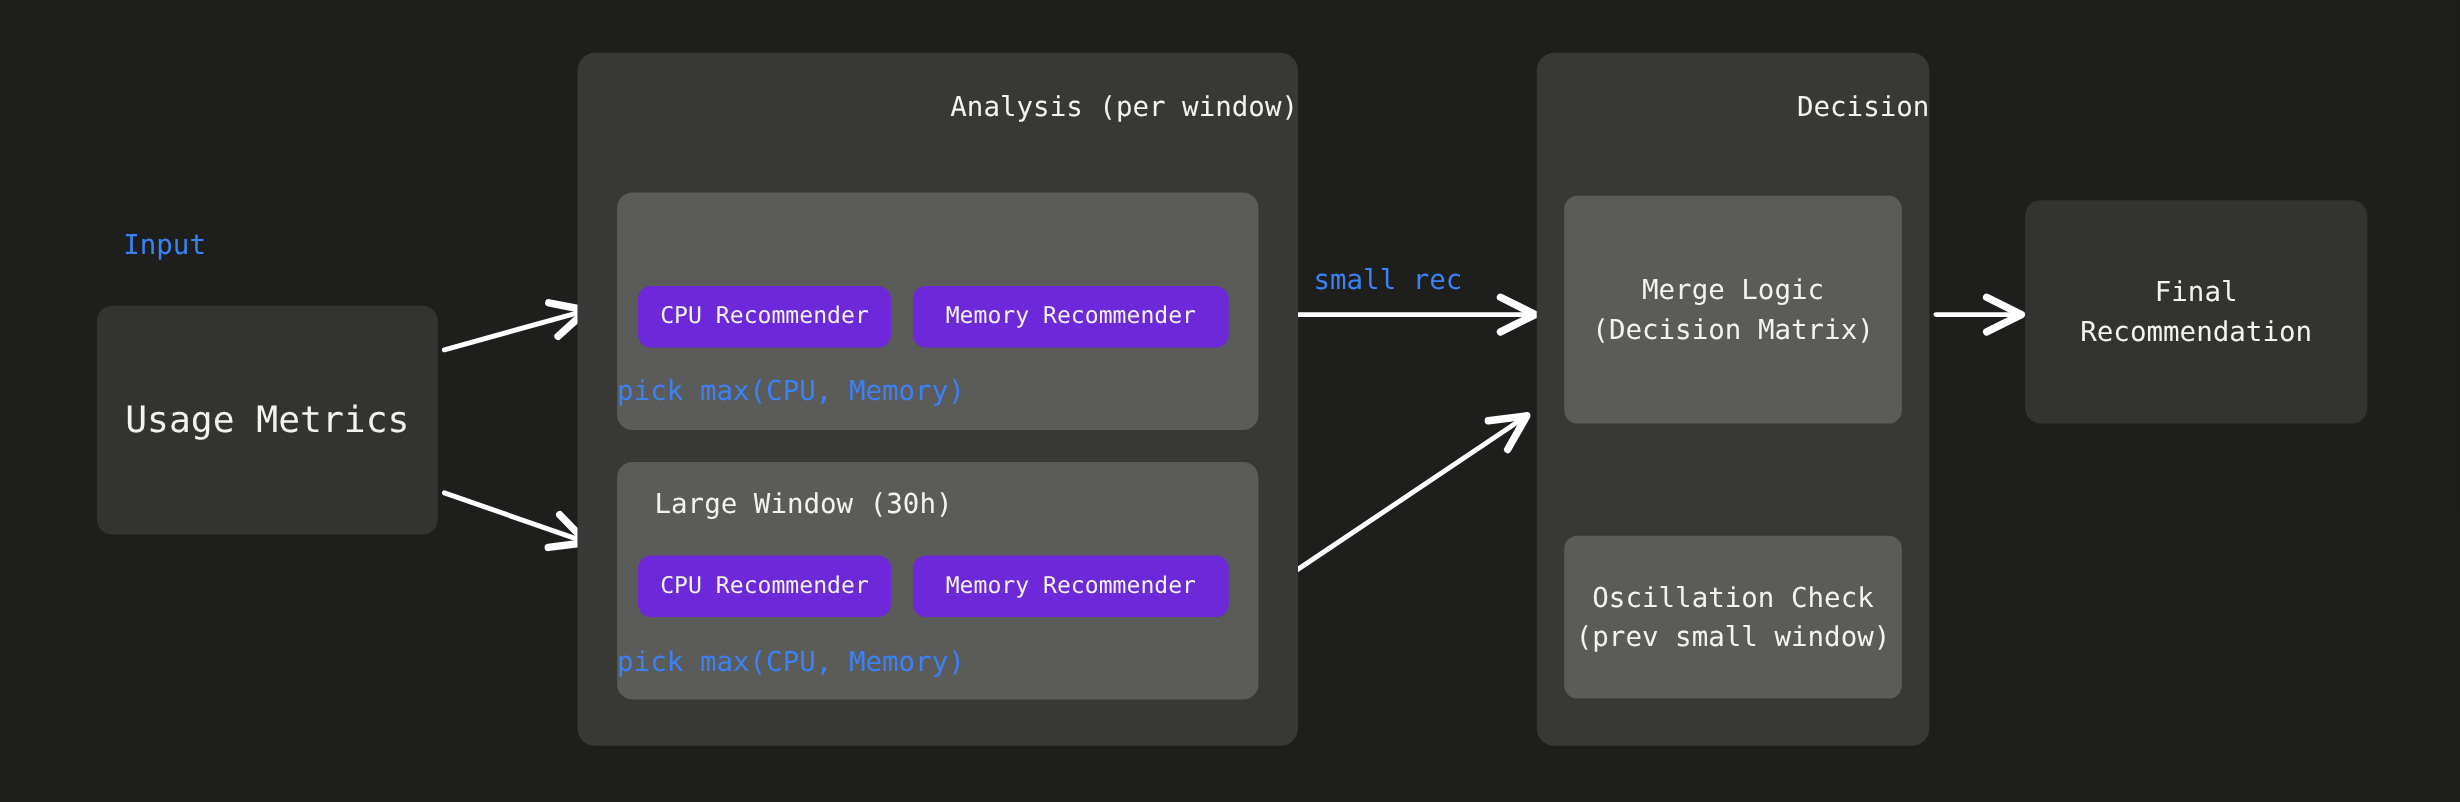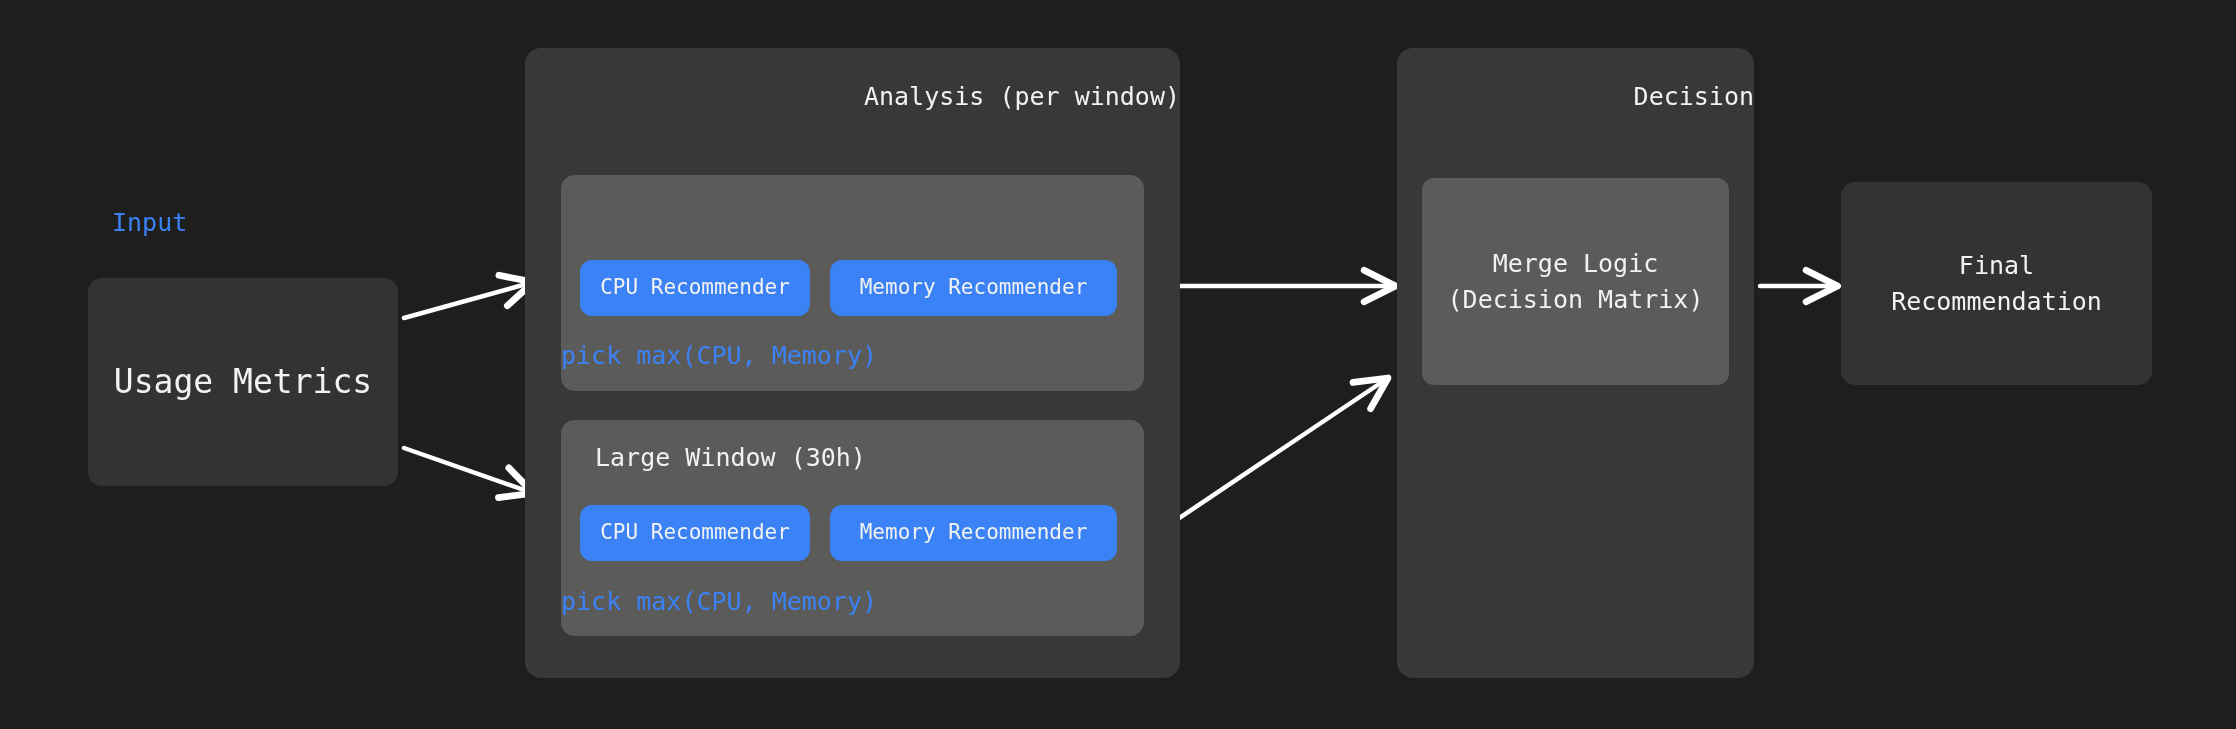--- a/index.html
+++ b/index.html
@@ -37,21 +37,21 @@
   }
   .group-panel {
     background: #383837;
     border-radius: 16px;
   }
   .window-panel {
     background: #5b5b59;
     border-radius: 14px;
   }
   .node-dark {
-    background: #3b82f6;
+    background: #6d28d9;
     border-radius: 12px;
   }
   .node-mid {
     background: #5b5b59;
     border-radius: 12px;
   }
   .node-outer {
     background: #333332;
     border-radius: 14px;
   }
@@ -157,18 +157,21 @@
   <div class="box node-dark" id="large-cpu-node">CPU Recommender</div>
   <div class="box node-dark" id="large-mem-node">Memory Recommender</div>
   <div class="free-label" id="large-pick-label">pick max(CPU, Memory)</div>
 
   <div class="box group-panel" id="decision-panel"></div>
   <div class="panel-title" id="decision-title">Decision</div>
 
   <div class="box node-mid" id="merge-logic-node">Merge Logic
 (Decision Matrix)</div>
 
+  <div class="box node-mid" id="oscillation-node">Oscillation Check
+(prev small window)</div>
 
   <div class="box node-outer" id="final-rec-node">Final
 Recommendation</div>
 
+  <div class="free-label" id="small-rec-label">small rec</div>
 
 </div>
 
 </body></html>

